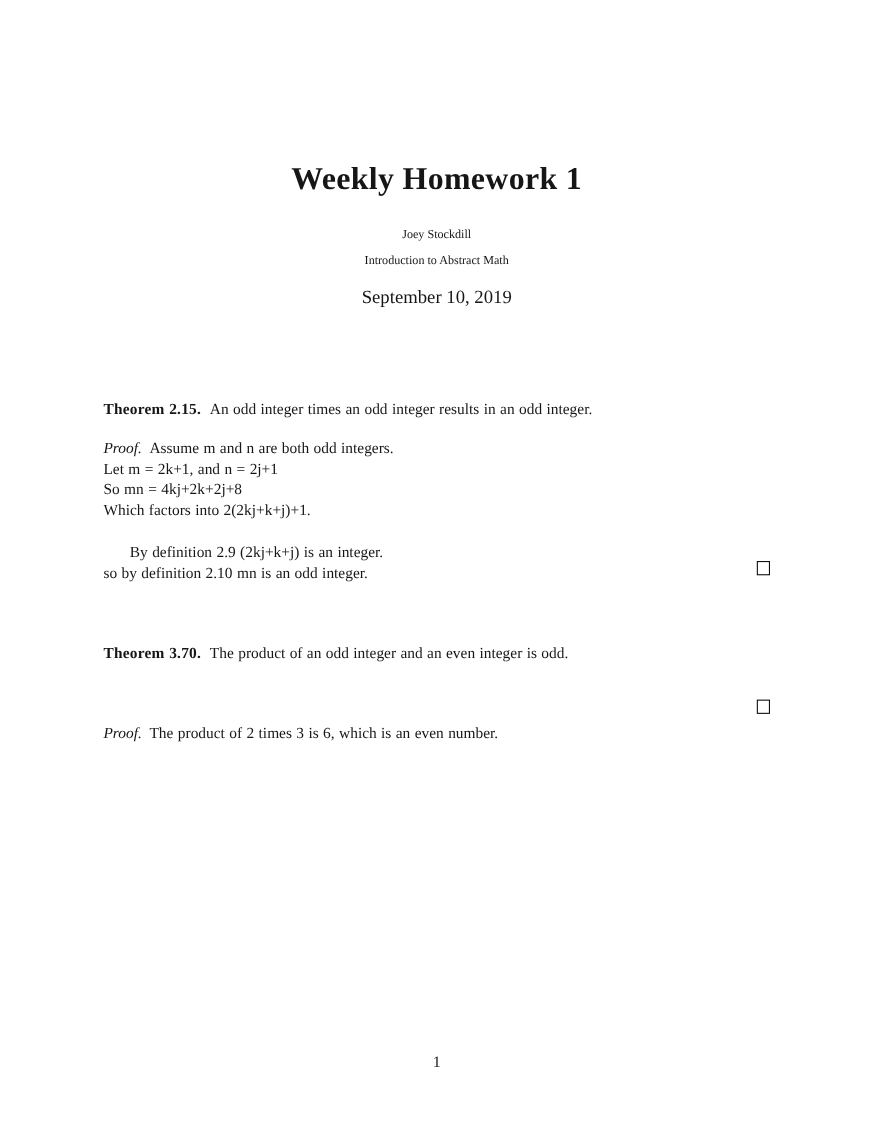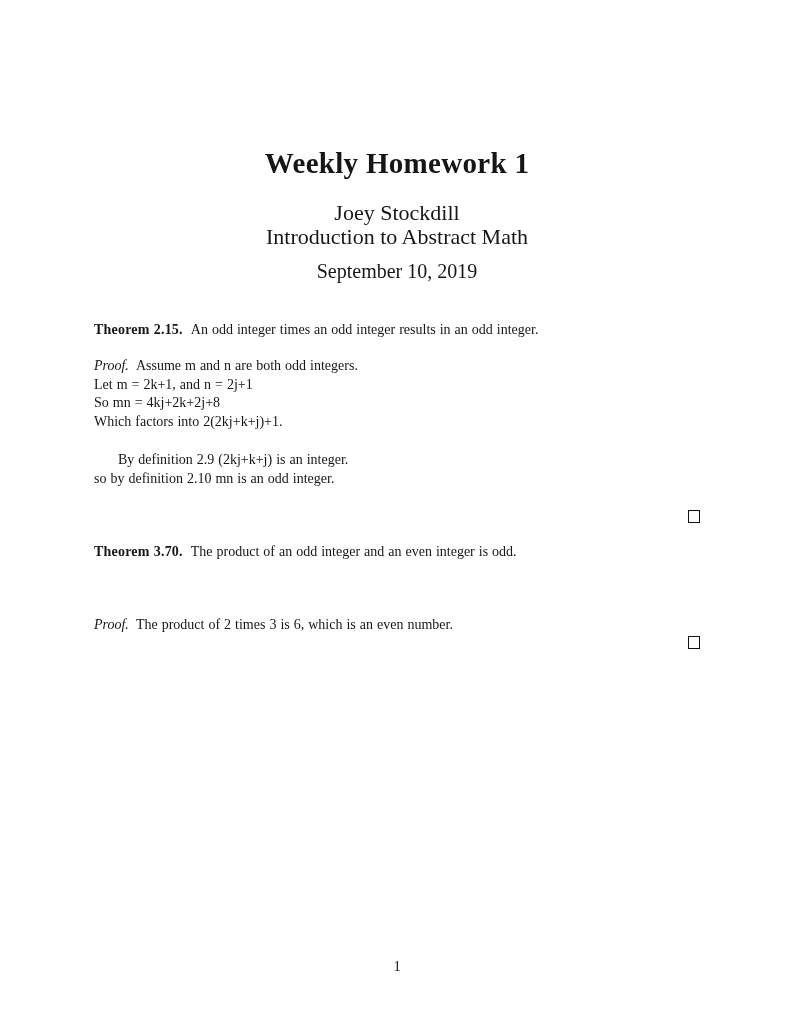--- a/index.html
+++ b/index.html
@@ -8,29 +8,30 @@
     position: relative;
     width: 794px;
     height: 1028px;
     background: #ffffff;
     color: #161616;
     font-family: "Liberation Serif", "DejaVu Serif", serif;
     overflow: hidden;
   }
   .centered { position: absolute; left: 0; width: 100%; text-align: center; }
   .title { top: 147px; font-size: 29px; font-weight: 700; letter-spacing: 0.3px; }
-  .byline { top: 201px; font-size: 22px; line-height: 24px; font-weight: 400; }
-  .date-line { top: 260px; font-size: 20px; }
+  .byline { top: 201px; font-size: 11px; line-height: 24px; font-weight: 400; }
+  .date-line { top: 260px; font-size: 17px; }
   .body-block {
     position: absolute;
     left: 94px;
     width: 612px;
     font-size: 14px;
     line-height: 18.6px;
     word-spacing: 0.5px;
+    margin-top: 43px;
   }
   .theorem-1 { top: 321px; }
   .theorem-2 { top: 543px; }
   .proof-1a { top: 357px; }
   .proof-1b { top: 451px; }
   .proof-2 { top: 616px; }
   .theorem-head { font-weight: bold; margin-right: 8px; letter-spacing: 0.2px; }
   .proof-label { font-style: italic; margin-right: 7px; text-align: center; }
   .indent { padding-left: 24px; }
   .qed {

